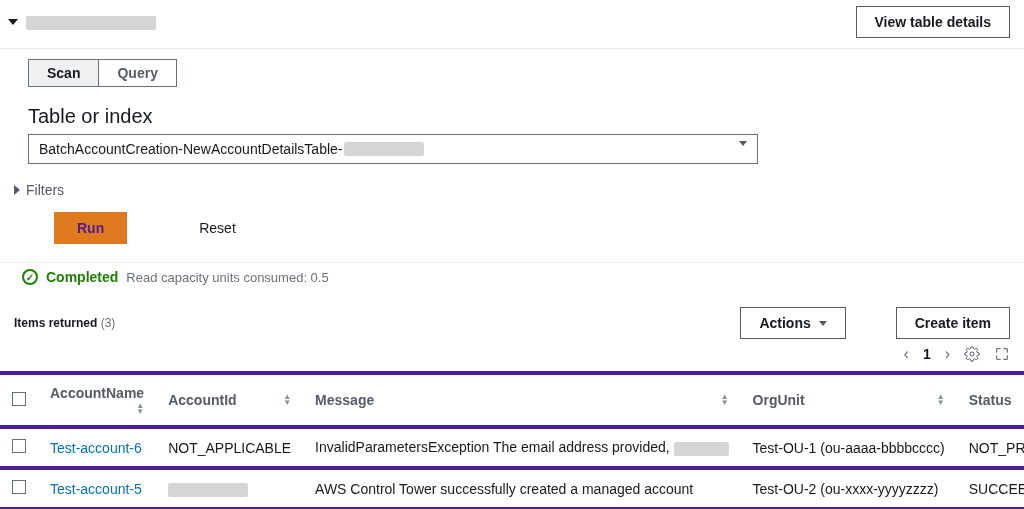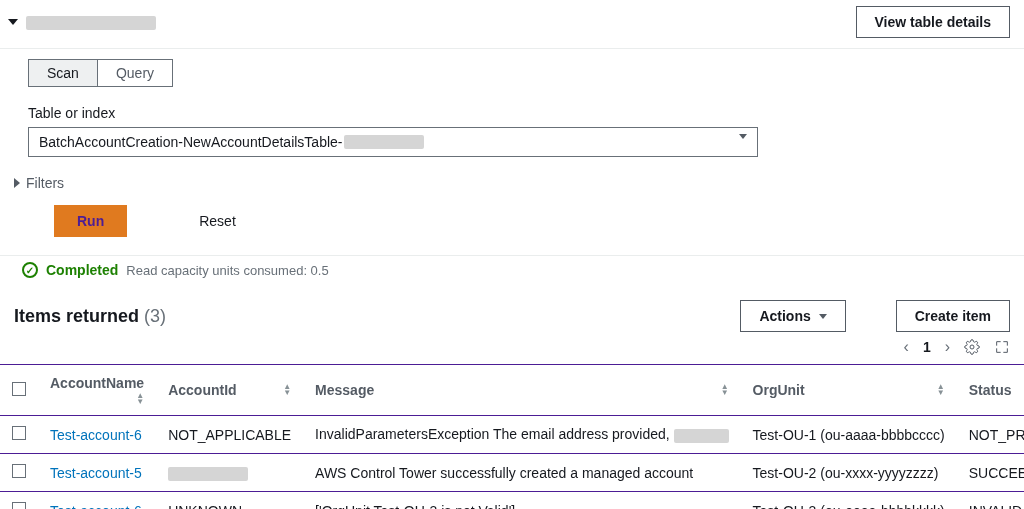--- a/index.html
+++ b/index.html
@@ -20,54 +20,54 @@
     display:inline-flex; align-items:center; justify-content:center;
     border:1px solid #545b64; background:#fff; color:#16191f;
     font-weight:700; font-size:14px; padding:5px 18px; cursor:pointer;
     line-height:20px;
     margin-left:40px;
   }
   .btn.primary { background:#e07a1f; border-color:#e07a1f; color:#4c1d95; padding:5px 22px;}
   .btn.borderless { border:none; background:transparent; font-weight:400; color:#16191f;}
   .section { padding:10px 14px 0 28px; }
   .seg-group { display:inline-flex; border:1px solid #687078; }
-  .seg { padding:5px 18px; font-weight:400; color:#545b64; cursor:pointer; background:#fff;}
+  .seg { padding:5px 18px; font-weight:700; color:#545b64; cursor:pointer; background:#fff;}
   .seg.active { background:#eef0f1; color:#16191f; }
   .seg + .seg { border-left:1px solid #687078;}
-  .field-label { font-size:14px; color:#16191f; margin:18px 0 6px 0;}
+  .field-label { font-size:20px; color:#16191f; margin:18px 0 6px 0;}
   .select-box {
     display:flex; align-items:flex-start; justify-content:space-between;
     border:1px solid #687078; padding:6px 10px; width:730px; background:#fff; cursor:pointer;
   }
   .select-text { display:flex; align-items:center; gap:2px; }
   .mini-caret { width:0;height:0;border-left:4px solid transparent;border-right:4px solid transparent;border-top:5px solid #545b64; }
   .filters-row { display:flex; align-items:center; padding:18px 14px 14px 14px; color:#545b64; cursor:pointer;}
   .run-row { display:flex; align-items:center; gap:14px; padding:0 14px 18px 14px;}
   .status-row { display:flex; align-items:center; gap:8px; padding:6px 14px 12px 22px; border-top:1px solid #eaeded;}
   .ok-circle {
     width:16px;height:16px;border:2px solid #1d8102;border-radius:50%;
     display:inline-flex;align-items:center;justify-content:center;
   }
   .ok-circle::after{content:"✓"; font-size:10px; color:#1d8102; font-weight:bold;}
   .status-text{ color:#1d8102; font-weight:600;}
   .muted { color:#687078; font-size:13px;}
   .items-bar {
     display:flex; align-items:center; justify-content:space-between;
     padding:10px 14px 2px 14px;
   }
-  .items-title { font-size:18px; font-weight:700; }
+  .items-title { font-size:12px; font-weight:700; }
   .items-title .count { color:#687078; font-weight:400;}
   .right-actions { display:flex; gap:10px; align-items:center;}
   .ic-caret { margin-left:8px; }
   .pager-row { display:flex; justify-content:flex-end; align-items:center; gap:14px; padding:4px 14px 8px 14px; color:#687078;}
   .pager-row .pg-num { color:#16191f; font-weight:700;}
   .chev { font-size:16px; cursor:pointer; user-select:none;}
   table.data { width:100%; border-collapse:collapse; }
   table.data th, table.data td {
-    text-align:left; padding:10px 12px; font-size:14px; border-top:1px solid #4c1d95;
+    text-align:left; padding:10px 12px; font-size:14px; border-top:4px solid #4c1d95;
     white-space:nowrap;
   }
   table.data th { color:#545b64; font-weight:600; position:relative;}
   .sort-ic {
     display:inline-block; margin-left:6px; color:#879196; font-size:10px; line-height:8px;
     position:relative; top:1px;
   }
   .sort-ic::before{content:"▲"; display:block; font-size:8px;}
   .sort-ic::after{content:"▼"; display:block; font-size:8px; margin-top:-2px;}
   .th-right-sort { float:right; }

